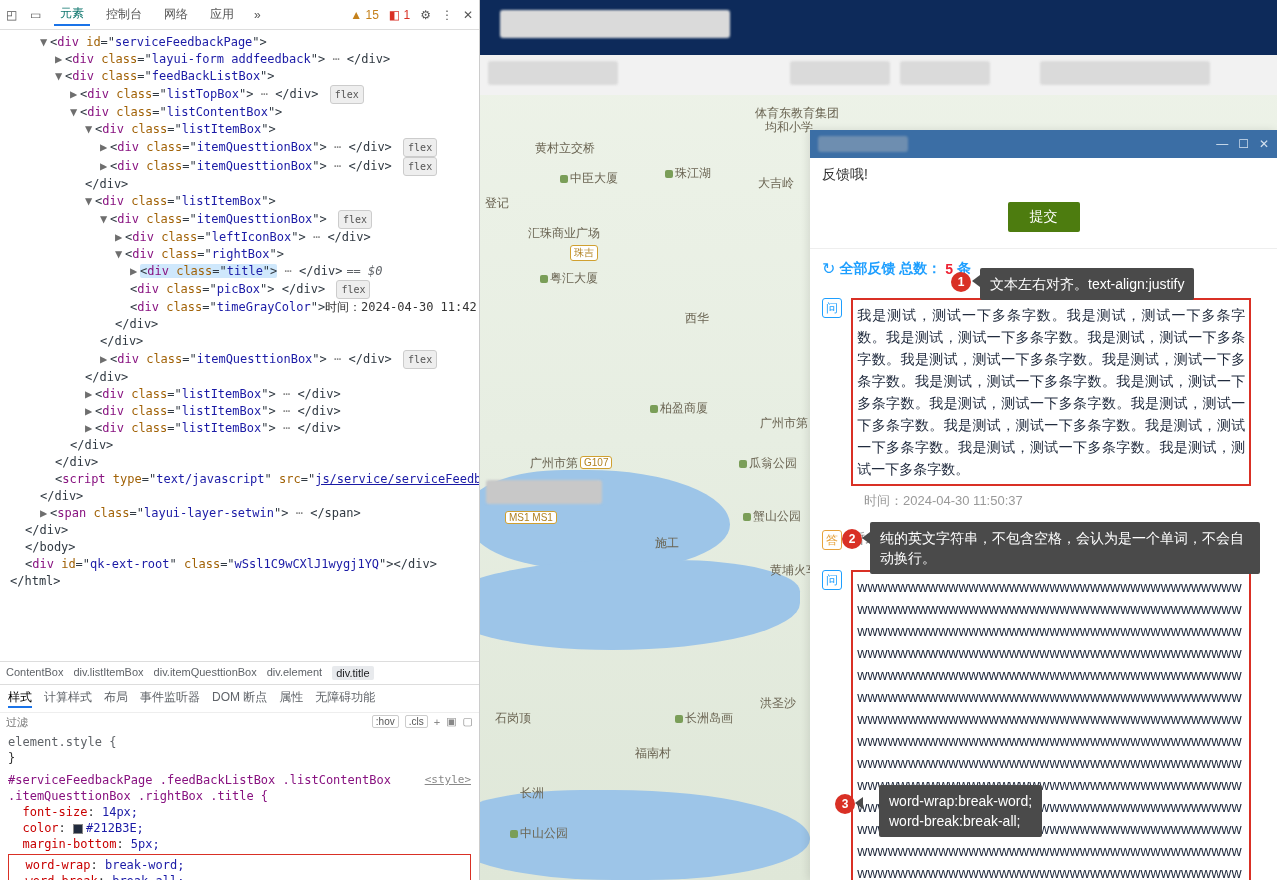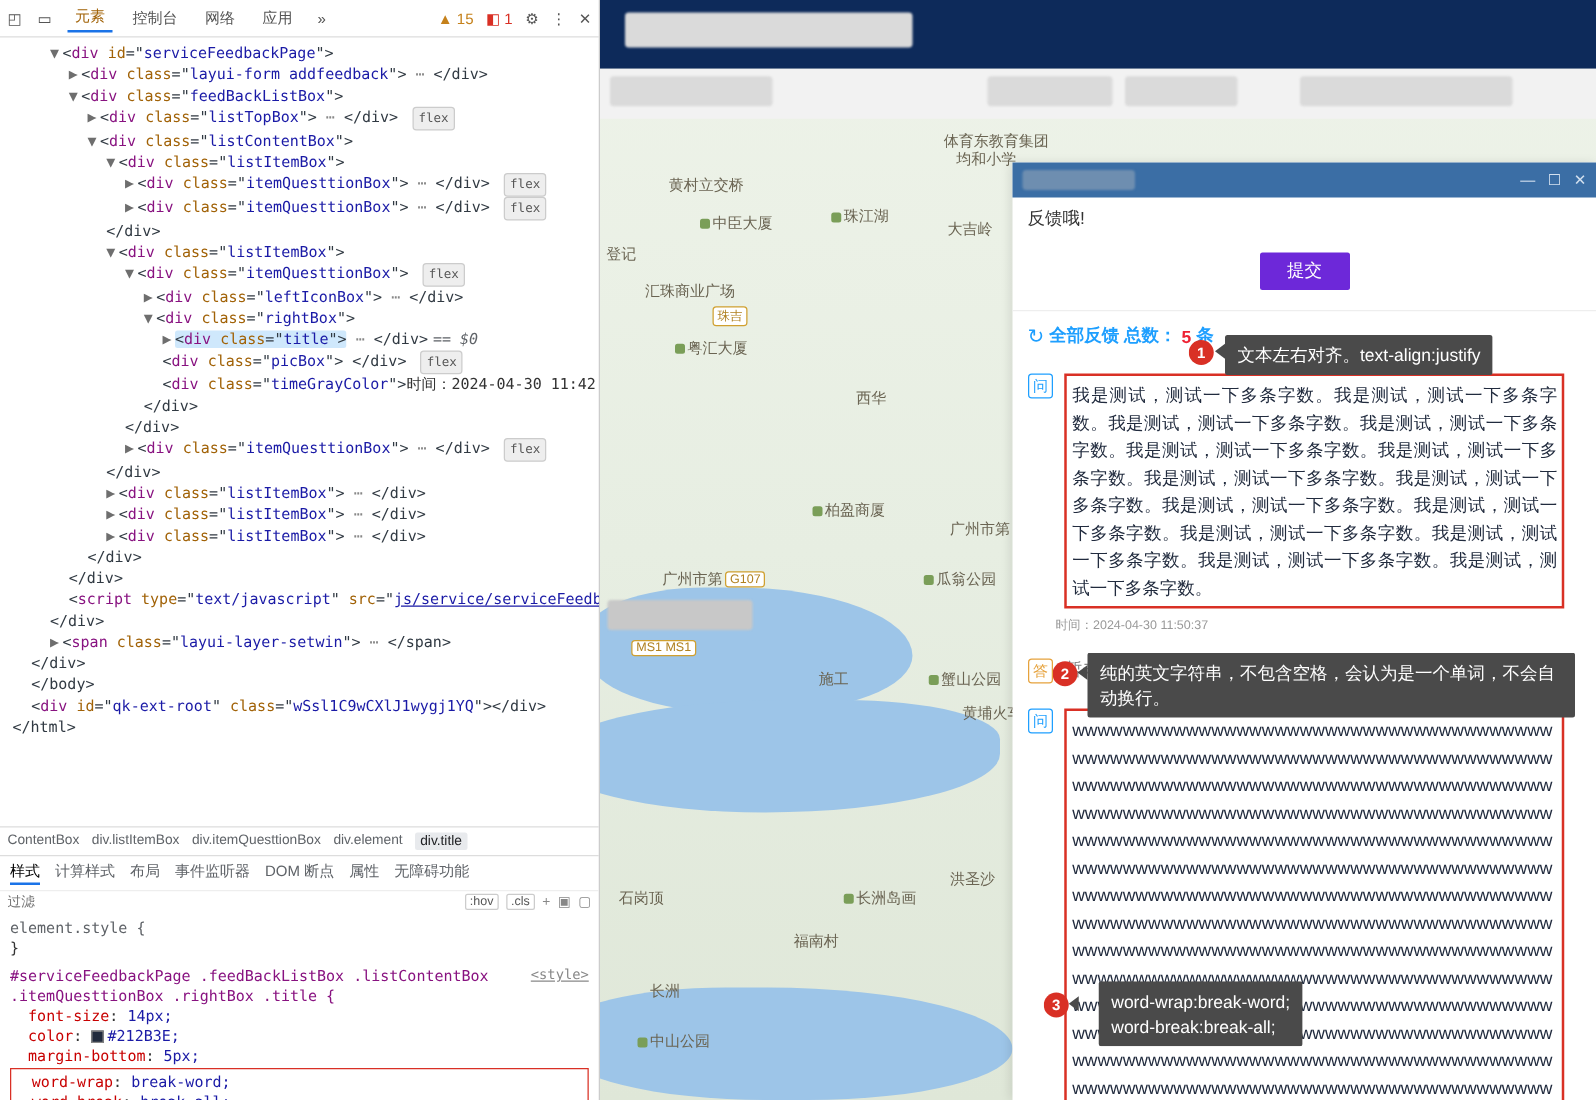--- a/index.html
+++ b/index.html
@@ -3,21 +3,21 @@
 <meta charset="utf-8">
 <style>
 * { margin:0; padding:0; box-sizing:border-box; }
 body { font-family:"Microsoft YaHei",Arial,sans-serif; font-size:12px; color:#333; background:#fff; width:1277px; height:880px; overflow:hidden; position:relative; }
 
 
 .devtools { position:absolute; left:0; top:0; width:480px; height:880px; border-right:1px solid #ccc; background:#fff; display:flex; flex-direction:column; }
 .dt-top { height:30px; border-bottom:1px solid #ddd; display:flex; align-items:center; padding:0 6px; gap:10px; font-size:12px; color:#555; }
 .dt-top .icon { width:14px; height:14px; display:inline-block; }
 .dt-tab { padding:2px 6px; cursor:pointer; }
-.dt-tab.active { color:#a16207; border-bottom:2px solid #1a73e8; }
+.dt-tab.active { color:#0f766e; border-bottom:2px solid #1a73e8; }
 .dt-warn { color:#c5811b; }
 .dt-err { color:#d93025; }
 .dt-more { margin-left:4px; }
 
 .dt-tree { flex:1; overflow:auto; padding:4px 0 4px 10px; font-family:Consolas,Menlo,monospace; font-size:12px; line-height:17px; white-space:nowrap; }
 .dt-tree .ln { padding-left:0; }
 .cv { color:#881280; } 
 .at { color:#a16207; } 
 .av { color:#1a1aa6; } 
 .pn { color:#303942; } 
@@ -57,33 +57,33 @@
 .map-dot { display:inline-block; width:8px; height:8px; background:#7a9e58; border-radius:2px; margin-right:2px; vertical-align:middle; }
 .shield { display:inline-block; padding:0 3px; background:#fff; border:1px solid #d0a030; border-radius:3px; font-size:10px; color:#b08020; }
 .river { position:absolute; background:#9dc5e8; border-radius:40% 60% 50% 50%; }
 
 
 .fb-panel { position:absolute; right:0; top:130px; width:467px; bottom:0; background:#fff; box-shadow:-2px 0 8px rgba(0,0,0,.1); display:flex; flex-direction:column; }
 .fb-title { height:28px; background:#3b6ea5; color:#fff; display:flex; align-items:center; padding:0 8px; justify-content:space-between; }
 .fb-title .btns { display:flex; gap:10px; color:#d4e1ef; }
 .fb-head { padding:8px 12px; font-size:14px; color:#333; }
 .fb-submit-row { text-align:center; padding:10px 0 16px; border-bottom:1px solid #eee; }
-.fb-submit { background:#6d28d9; color:#fff; border:none; padding:6px 22px; font-size:14px; border-radius:2px; cursor:pointer; }
+.fb-submit { background:#4d7c0f; color:#fff; border:none; padding:6px 22px; font-size:14px; border-radius:2px; cursor:pointer; }
 .fb-total { padding:10px 12px; font-size:14px; color:#1e9fff; font-weight:bold; display:flex; align-items:center; gap:4px; }
 .fb-total .cnt { color:#e23; }
 .fb-total .reload { color:#1e9fff; font-size:16px; font-weight:normal; }
 .fb-list { flex:1; overflow:auto; padding:0 12px 20px; }
 .item { padding:10px 0; }
 .qicon { display:inline-block; width:20px; height:20px; border:1px solid #1e9fff; color:#1e9fff; text-align:center; line-height:18px; border-radius:3px; font-size:12px; vertical-align:top; }
 .aicon { display:inline-block; width:20px; height:20px; border:1px solid #e6a23c; color:#e6a23c; text-align:center; line-height:18px; border-radius:3px; font-size:12px; vertical-align:top; }
 .txtbox { display:inline-block; width:400px; margin-left:6px; vertical-align:top; font-size:14px; color:#212b3e; line-height:22px; }
 .txtbox.bordered { border:2px solid #d93025; padding:4px; }
 .txtbox.justify { text-align:justify; }
 .txtbox.break { word-wrap:break-word; word-break:break-all; }
-.timeg { color:#999; font-size:10px; margin-top:6px; margin-left:22px; }
+.timeg { color:#999; font-size:13px; margin-top:6px; margin-left:42px; }
 .atxt { color:#888; font-size:14px; margin-left:6px; }
 
 
 .call { position:absolute; background:#4a4a4a; color:#fff; font-size:14px; padding:6px 10px; border-radius:2px; line-height:20px; }
 .callnum { position:absolute; width:20px; height:20px; background:#d93025; color:#fff; border-radius:50%; text-align:center; line-height:20px; font-size:12px; font-weight:bold; }
 .calltri { position:absolute; width:0; height:0; border-top:6px solid transparent; border-bottom:6px solid transparent; border-right:8px solid #4a4a4a; }
 </style>
 </head>
 <body>
 
@@ -193,32 +193,32 @@
   <div class="river" style="left:-40px;top:560px;width:360px;height:90px;border-radius:60% 40% 60% 55%"></div>
   <div class="river" style="left:-30px;top:790px;width:360px;height:90px"></div>
   <div id="maplabels">
       <div class="map-label" style="left: 275px; top: 105px;">体育东教育集团</div>
       <div class="map-label" style="left: 285px; top: 119px;">均和小学</div>
       <div class="map-label" style="left: 55px; top: 140px;">黄村立交桥</div>
       <div class="map-label" style="left: 80px; top: 170px;"><span class="map-dot"></span>中臣大厦</div>
       <div class="map-label" style="left: 185px; top: 165px;"><span class="map-dot"></span>珠江湖</div>
       <div class="map-label" style="left: 278px; top: 175px;">大吉岭</div>
       <div class="map-label" style="left: 5px; top: 195px;">登记</div>
-      <div class="map-label" style="left: 36px; top: 225px;">汇珠商业广场</div>
+      <div class="map-label" style="left: 48px; top: 225px;">汇珠商业广场</div>
       <div class="map-label" style="left: 90px; top: 245px;"><span class="shield">珠吉</span></div>
       <div class="map-label" style="left: 60px; top: 270px;"><span class="map-dot"></span>粤汇大厦</div>
       <div class="map-label" style="left: 205px; top: 310px;">西华</div>
       <div class="map-label" style="left: 170px; top: 400px;"><span class="map-dot"></span>柏盈商厦</div>
       <div class="map-label" style="left: 50px; top: 455px;">广州市第</div>
       <div class="map-label" style="left: 100px; top: 455px;"><span class="shield">G107</span></div>
       <div class="map-label" style="left: 280px; top: 415px;">广州市第</div>
       <div class="map-label" style="left: 259px; top: 455px;"><span class="map-dot"></span>瓜翁公园</div>
       <div class="map-label" style="left: 25px; top: 510px;"><span class="shield">MS1 MS1</span></div>
       <div class="map-label" style="left: 175px; top: 535px;">施工</div>
-      <div class="map-label" style="left: 235px; top: 535px; padding-left: 28px;"><span class="map-dot"></span>蟹山公园</div>
+      <div class="map-label" style="left: 235px; top: 508px; padding-left: 28px;"><span class="map-dot"></span>蟹山公园</div>
       <div class="map-label" style="left: 290px; top: 562px;">黄埔火车站</div>
       <div class="map-label" style="left: 280px; top: 695px;">洪圣沙</div>
       <div class="map-label" style="left: 15px; top: 710px;">石岗顶</div>
       <div class="map-label" style="left: 195px; top: 710px;"><span class="map-dot"></span>长洲岛画</div>
       <div class="map-label" style="left: 155px; top: 745px;">福南村</div>
       <div class="map-label" style="left: 40px; top: 785px;">长洲</div>
       <div class="map-label" style="left: 30px; top: 825px;"><span class="map-dot"></span>中山公园</div>
     </div>
   <div class="blurblk" style="left:6px;top:480px;width:116px;height:24px;background:#c8c8c8"></div>
 

